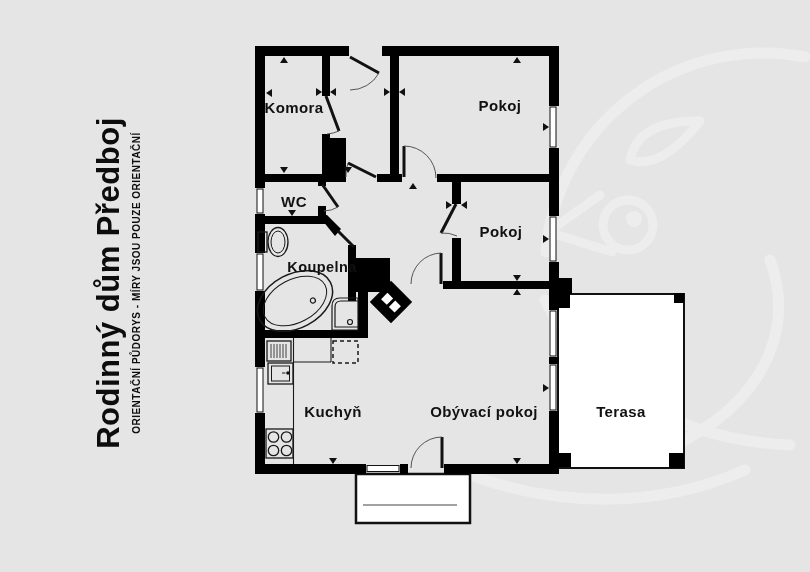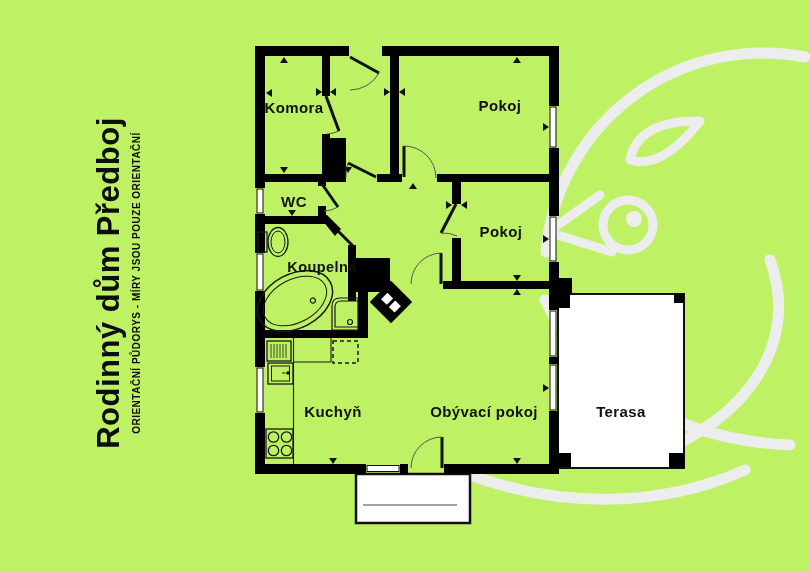--- a/index.html
+++ b/index.html
@@ -1,16 +1,16 @@
 <!DOCTYPE html>
 <html><head>
 <meta charset="utf-8">
 <style>
   html,body{margin:0;padding:0;background:#ffffff;}
-  .stage{position:relative;width:810px;height:572px;background:#bef264;overflow:hidden;
+  .stage{position:relative;width:810px;height:572px;background:#e5e5e5;overflow:hidden;
          font-family:"Liberation Sans",sans-serif;}
   .plan{position:absolute;left:0;top:0;}
   .plan text{font-family:"Liberation Sans",sans-serif;font-weight:700;fill:#111;letter-spacing:.4px;}
   .side-title{position:absolute;left:117px;top:283px;width:480px;
               transform:translate(-50%,-50%) rotate(-90deg);text-align:center;color:#0d0d0d;}
   .side-title-main{font-size:31px;line-height:1;font-weight:800;letter-spacing:.5px;white-space:nowrap;}
   .side-title-sub{font-size:10px;font-weight:700;letter-spacing:.5px;margin-top:7px;white-space:nowrap;}
   .brand{position:absolute;left:556px;top:530px;font-size:37px;line-height:1.1;font-weight:800;
          color:#141414;letter-spacing:-.5px;white-space:nowrap;}
   .acc-wrap{position:relative;display:inline-block;}

